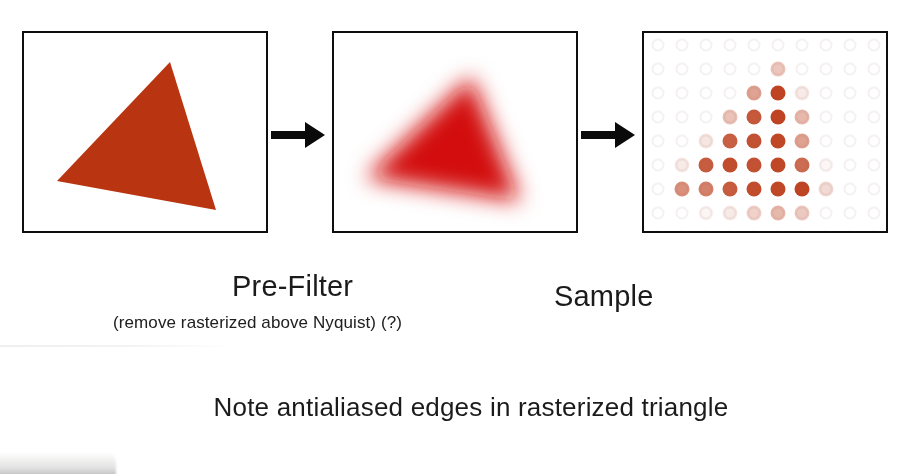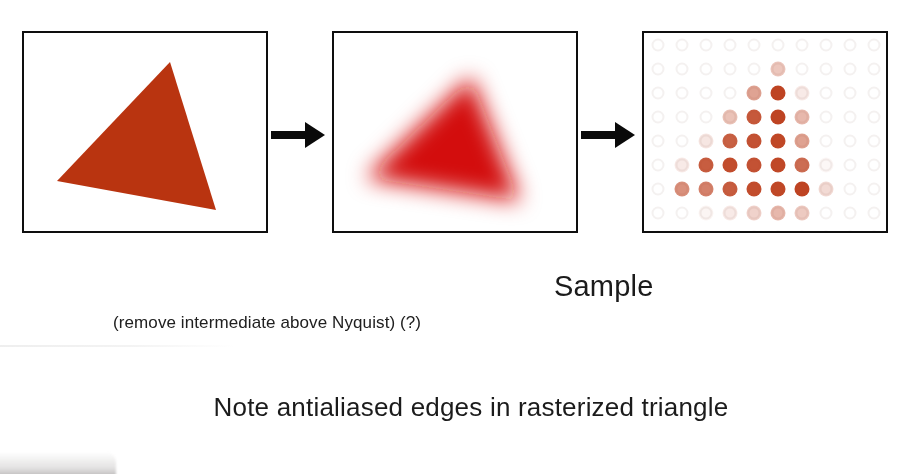--- a/index.html
+++ b/index.html
@@ -51,21 +51,21 @@
   .caption-main {
     position: absolute;
     font-size: 29px;
     font-weight: 400;
     letter-spacing: 0.2px;
     color: #1b1b1b;
     white-space: nowrap;
     font-family: "Liberation Sans", sans-serif;
   }
   #caption-prefilter { left: 232px; top: 270px; }
-  #caption-sample    { left: 554px; top: 270px; }
+  #caption-sample    { left: 554px; top: 280px; }
 
   .caption-sub {
     position: absolute;
     font-size: 17px;
     font-weight: 400;
     color: #202020;
     white-space: nowrap;
     letter-spacing: 0.1px;
   }
   #caption-prefilter-sub { left: 113px; top: 313px; }
@@ -266,22 +266,23 @@
           <circle cx="110" cy="204" r="5.5" fill="none" stroke="#f4f1f0" stroke-width="2"></circle>
           <circle cx="134" cy="204" r="5.5" fill="none" stroke="#f4f1f0" stroke-width="2"></circle>
           <circle cx="158" cy="204" r="5.5" fill="none" stroke="#f4f1f0" stroke-width="2"></circle>
           <circle cx="182" cy="204" r="5.5" fill="none" stroke="#f4f1f0" stroke-width="2"></circle>
           <circle cx="206" cy="204" r="5.5" fill="none" stroke="#f4f1f0" stroke-width="2"></circle>
           <circle cx="230" cy="204" r="5.5" fill="none" stroke="#f4f1f0" stroke-width="2"></circle>
         </g>
     </svg>
   </div>
 
-
-  <div class="caption-sub" id="caption-prefilter-sub">(remove intermediate above Nyquist) (?)</div>
+  <div class="caption-main" id="caption-prefilter">Pre-Filter</div>
+
+  <div class="caption-sub" id="caption-prefilter-sub">(remove rasterized above Nyquist) (?)</div>
 
   <div class="caption-main" id="caption-sample">Sample</div>
 
   <div id="faint-rule"></div>
 
   <div id="bottom-note">
     <div>Note antialiased edges in rasterized triangle</div>
   </div>
 
   <div id="corner-smudge"></div>

